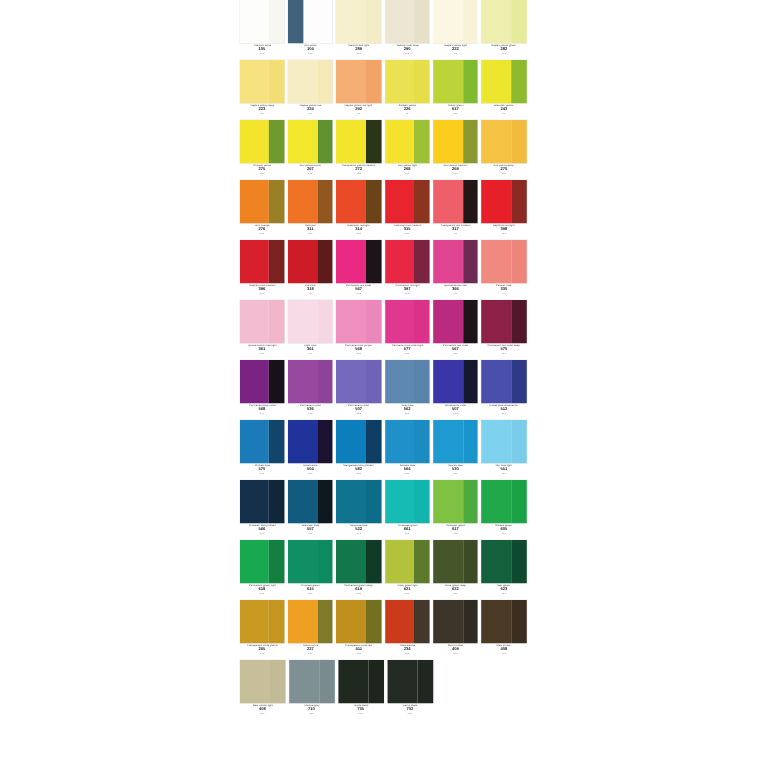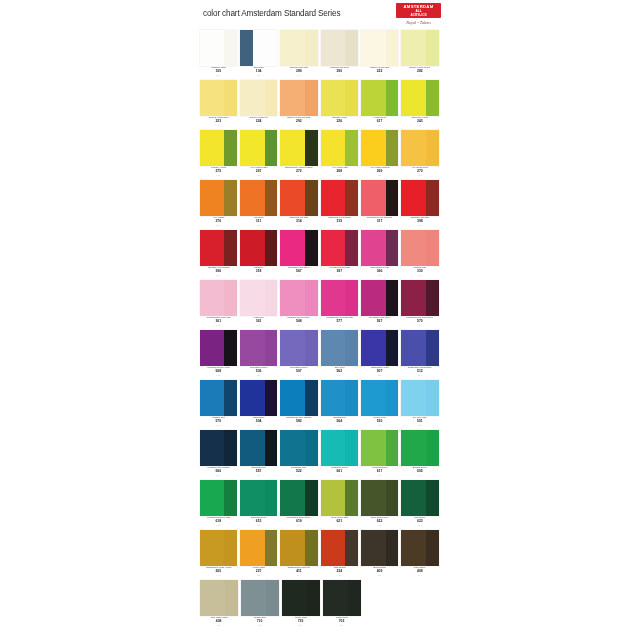--- a/index.html
+++ b/index.html
@@ -106,31 +106,20 @@
     color:#6a6a6a;
     white-space:nowrap;
     overflow:hidden;
   }
 </style>
 </head>
 <body>
 
 <div id="sheet">
 
-  <div id="header">
-    <div id="title">color chart Amsterdam Standard Series</div>
-    <div id="logo">
-      <div id="logo-badge">
-        <div class="l1">AMSTERDAM</div>
-        <div class="l2">ALL</div>
-        <div class="l3">ACRYLICS</div>
-      </div>
-      <div id="logo-sig">Royal - Talens</div>
-    </div>
-  </div>
 
   <div id="grid">
       <div class="row">
         <div class="cell">
           <div class="chip">
             <div class="main" style="background: rgb(253, 253, 251);"></div>
             <div class="mass" style="background: rgb(247, 246, 240);"></div>
           </div>
           <div class="lbl">
             <div class="n">Titanium white</div>

